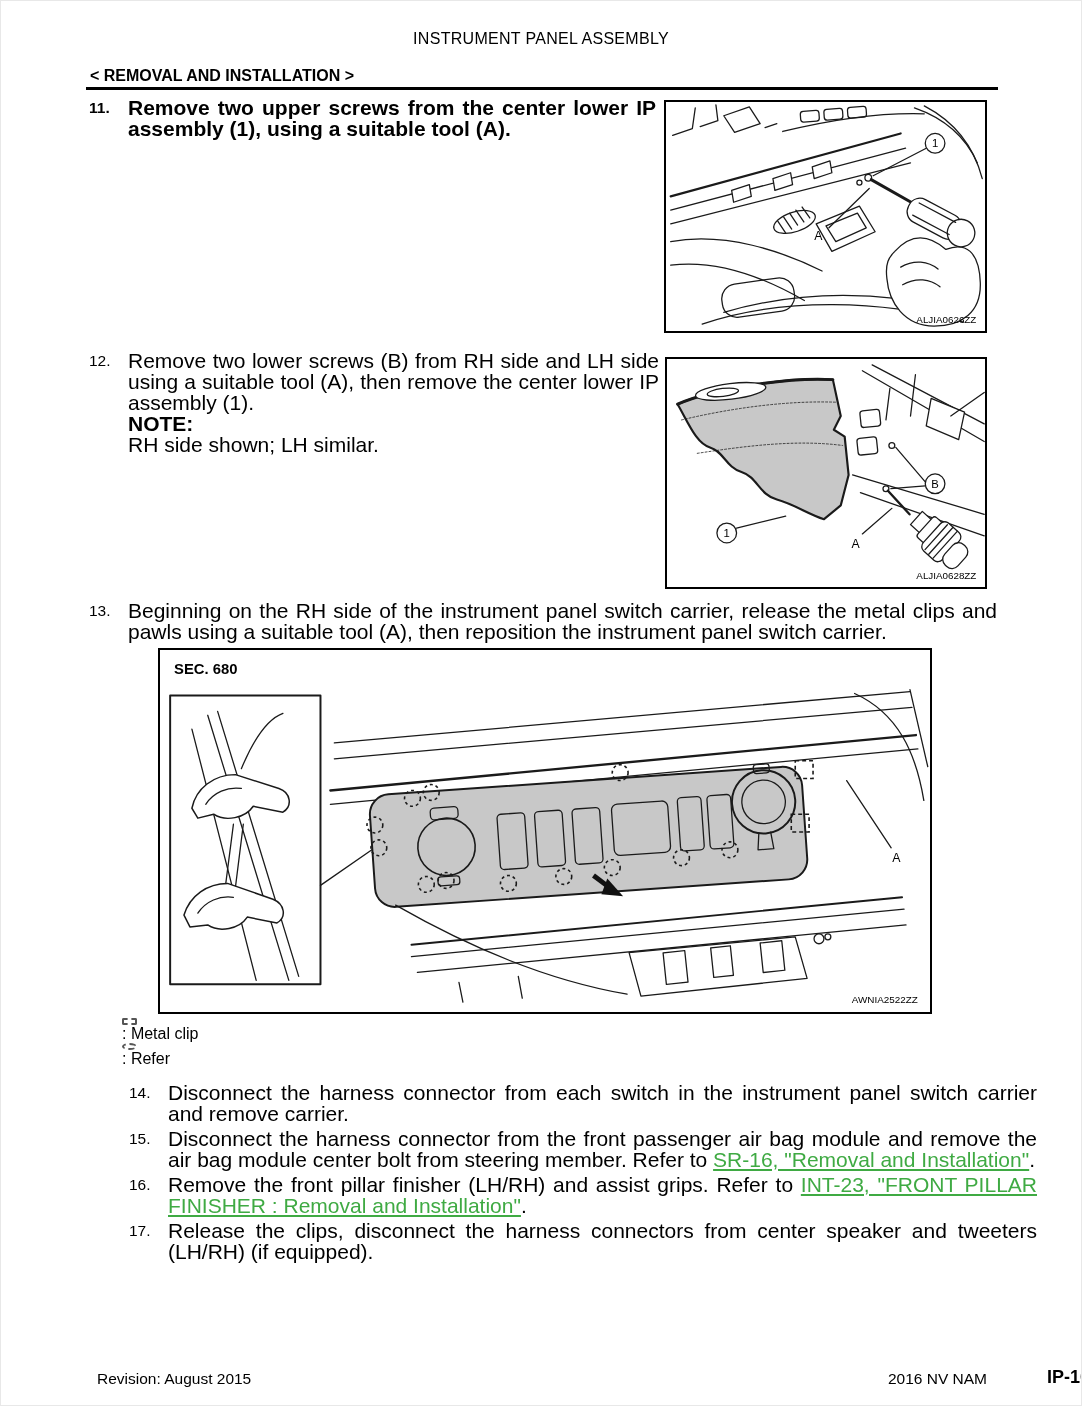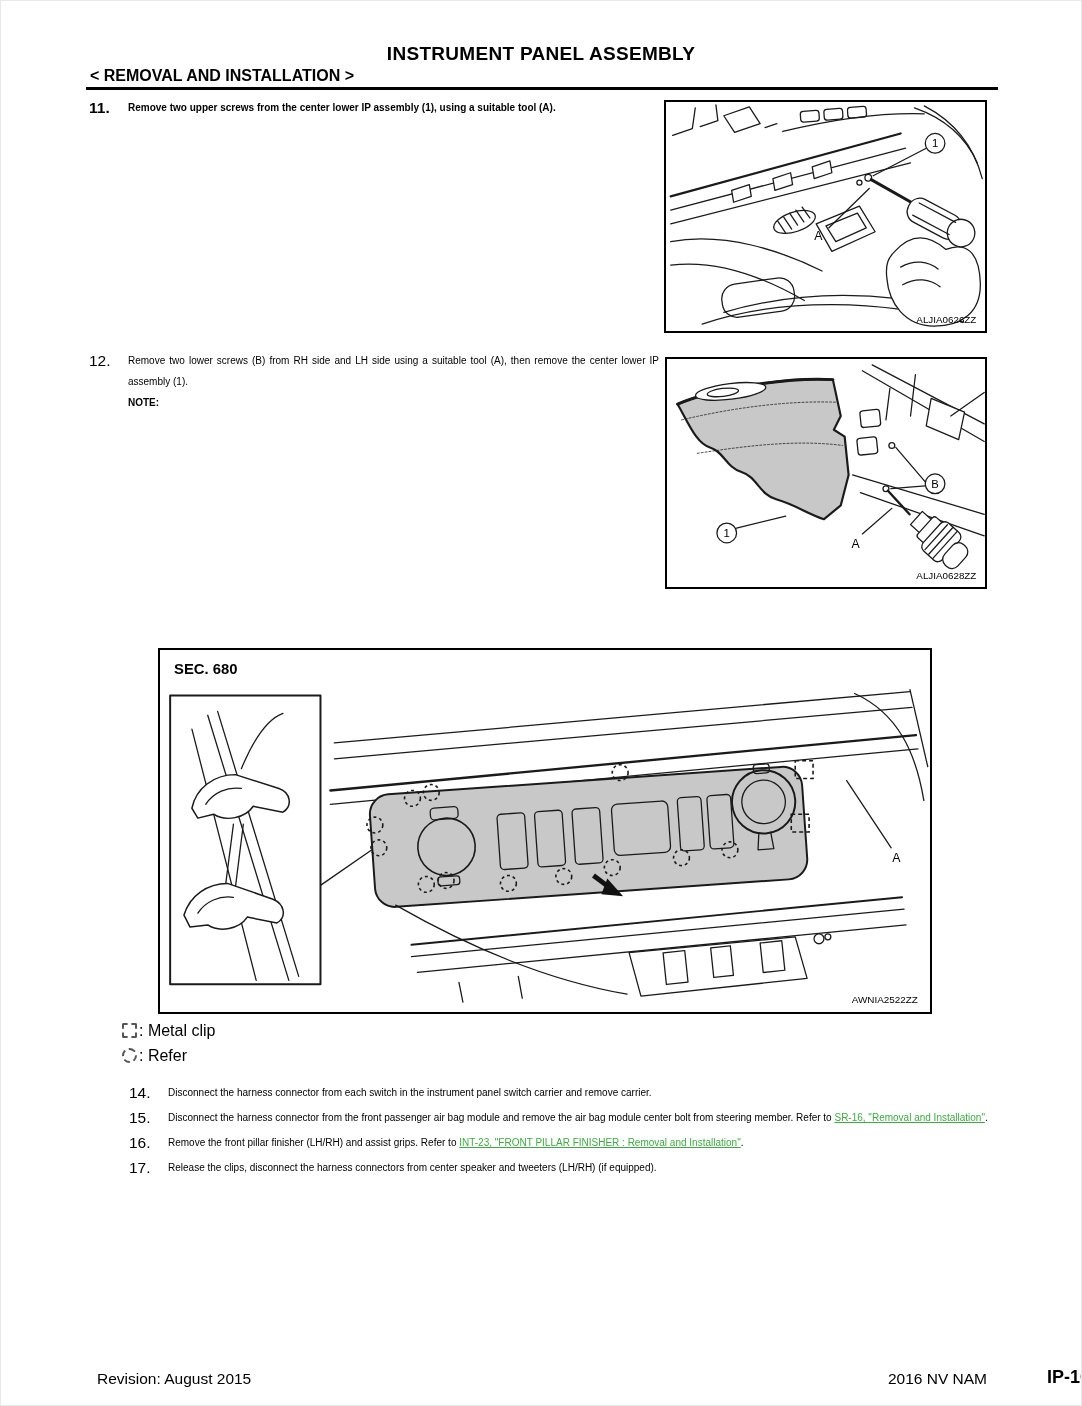--- a/index.html
+++ b/index.html
@@ -7,46 +7,46 @@
     --panel-gray:#c8c8c8;
     --ink:#1a1a1a;
   }
   html,body{margin:0;padding:0;background:#fff;}
   .page{
     position:relative;width:1082px;height:1406px;background:#fff;
     font-family:"Liberation Sans",sans-serif;color:#000;
     border:1px solid #e8e8e8;box-sizing:border-box;overflow:hidden;
   }
   .doc-title{
-    position:absolute;top:42px;left:0;width:100%;text-align:center;
-    font-size:19px;font-weight:bold;letter-spacing:.3px;
+    position:absolute;top:29px;left:0;width:100%;text-align:center;
+    font-size:16px;font-weight:normal;letter-spacing:.3px;
   }
   .section-head{
     position:absolute;top:66px;left:89px;font-size:16px;font-weight:bold;
   }
   .head-rule{
     position:absolute;top:86px;left:85px;width:912px;height:3px;background:#000;
   }
   .step{display:flex;margin-bottom:4px;}
   .step .num{flex:none;width:39px;font-size:15.5px;line-height:21px;}
-  .step .txt{flex:1;font-size:10px;line-height:21px;text-align:justify;margin:0;}
+  .step .txt{flex:1;font-size:21px;line-height:21px;text-align:justify;margin:0;}
   .note-label{font-weight:bold;}
   .greenlink{color:var(--link-green);text-decoration:underline;cursor:pointer;}
   .figure{
     position:absolute;border:2px solid #000;background:#fff;box-sizing:border-box;
   }
   .figure svg{display:block;width:100%;height:100%;font-family:inherit;}
   #row11{position:absolute;top:96px;left:88px;width:567px;font-weight:bold;}
   #fig1{top:99px;left:663px;width:323px;height:233px;}
   #row12{position:absolute;top:349px;left:88px;width:570px;}
   #fig2{top:356px;left:664px;width:322px;height:232px;}
   #row13{position:absolute;top:599px;left:88px;width:908px;}
   #fig3{top:647px;left:157px;width:774px;height:366px;}
   #legend{position:absolute;top:1017px;left:121px;font-size:16px;}
-  .legend-row{display:flex;align-items:center;height:25px;}
+  .legend-row{display:flex;align-items:flex-start;height:25px;flex-direction:column;}
   .sym{display:inline-block;width:15px;height:15px;margin-right:2px;box-sizing:border-box;}
   .sym.square{border:2px dashed #555;border-radius:2px;}
   .sym.circle{border:2px dashed #555;border-radius:50%;}
   #steps-bottom{position:absolute;top:1081px;left:88px;width:908px;margin-left:40px;}
   .footer{position:absolute;top:1366px;left:1px;width:100%;height:26px;font-size:15.5px;}
   .footer .f-left{position:absolute;left:95px;top:3px;}
   .footer .f-center{position:absolute;left:0;width:100%;text-align:right;top:0;font-size:18px;font-weight:bold;margin-left:8px;}
   .footer .f-right{position:absolute;right:95px;top:3px;}
   .panel-fill{fill:var(--panel-gray);}
   .art{stroke:var(--ink);fill:none;stroke-width:1.3;stroke-linecap:round;stroke-linejoin:round;}
@@ -125,20 +125,21 @@
       <text x="315" y="225" text-anchor="end" class="figcode">ALJIA0626ZZ</text>
     </svg>
   </div>
 
   <div id="row12">
     <div class="step">
       <span class="num">12.</span>
       <div class="txt">
         <span>Remove two lower screws (B) from RH side and LH side using a suitable tool (A), then remove the center lower IP assembly (1).</span>
         <div class="note-label">NOTE:</div>
+        <div>RH side shown; LH similar.</div>
       </div>
     </div>
   </div>
 
   <div id="fig2" class="figure">
     <svg viewBox="0 0 322 232">
       <g class="art">
         <path d="M198,12 L322,84"></path>
         <path d="M208,6 L322,66"></path>
         <path d="M252,16 L247,58"></path>
@@ -177,20 +178,26 @@
         <circle cx="60" cy="177" r="10" fill="#fff"></circle>
         <path d="M70,172 L120,160"></path>
       </g>
       <text x="272" y="131" text-anchor="middle" class="callout-txt">B</text>
       <text x="60" y="181" text-anchor="middle" class="callout-txt">1</text>
       <text x="187" y="192" class="label-txt">A</text>
       <text x="314" y="224" text-anchor="end" class="figcode">ALJIA0628ZZ</text>
     </svg>
   </div>
 
+  <div id="row13">
+    <div class="step">
+      <span class="num">13.</span>
+      <p class="txt">Beginning on the RH side of the instrument panel switch carrier, release the metal clips and pawls using a suitable tool (A), then reposition the instrument panel switch carrier.</p>
+    </div>
+  </div>
 
   <div id="fig3" class="figure">
     <svg viewBox="0 0 774 366">
       <g class="art">
         <rect x="8" y="46" width="152" height="292" stroke-width="2"></rect>
         <path d="M46,66 L128,334"></path>
         <path d="M56,62 L138,330"></path>
         <path d="M30,80 L95,334"></path>
         <path d="M80,120 Q100,72 122,64"></path>
         <g>

